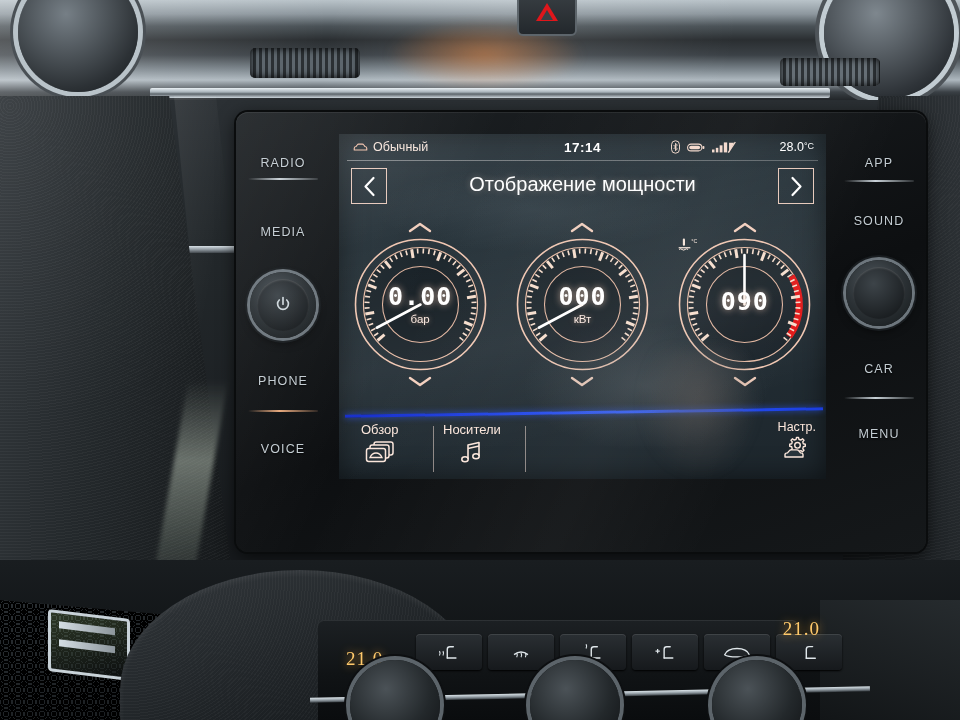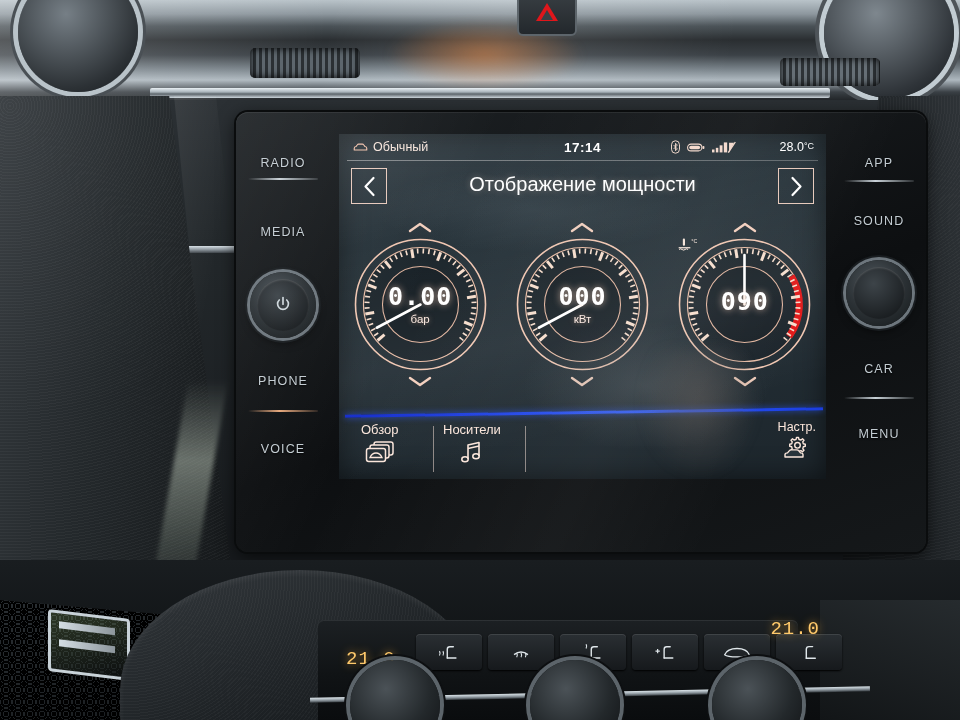--- a/index.html
+++ b/index.html
@@ -174,21 +174,21 @@
   .climate{position:absolute;left:318px;top:620px;width:480px;height:100px;
     background:linear-gradient(180deg,#1c2023,#101315 55%,#0a0c0e);
     border-radius:6px 6px 0 0;box-shadow:inset 0 1px 0 rgba(255,255,255,.08);}
   .clim-chrome{position:absolute;left:310px;top:692px;width:560px;height:5px;
     background:linear-gradient(180deg,#dce5ea,#96a0a7 50%,#3a4045);
     transform:rotate(-1.2deg);}
   .cbtn{position:absolute;top:14px;width:66px;height:36px;
     background:linear-gradient(180deg,#2a2f33,#16191c);border-radius:4px;
     box-shadow:inset 0 1px 0 rgba(255,255,255,.10),0 1px 2px #000;
     display:flex;align-items:center;justify-content:center;}
-  .ctemp{position:absolute;font-family:Liberation Mono, monospace;
+  .ctemp{position:absolute;font-family:Liberation Serif, serif;
     font-size:19px;color:#ffc96b;letter-spacing:1px;
     text-shadow:0 0 8px rgba(255,180,60,.75);}
   .cknob{position:absolute;width:90px;height:90px;border-radius:50%;top:660px;
     background:radial-gradient(circle at 40% 32%,#4b5257,#23282b 55%,#0e1012);
     box-shadow:0 0 0 4px #5c646a,0 0 0 6px #0d0f11;}
   .cknob-teeth{position:absolute;inset:-6px;border-radius:50%;
     background:repeating-conic-gradient(from 0deg,#59626a 0 2deg,#1b1f22 2deg 4deg);
     z-index:-1;}
 
   

